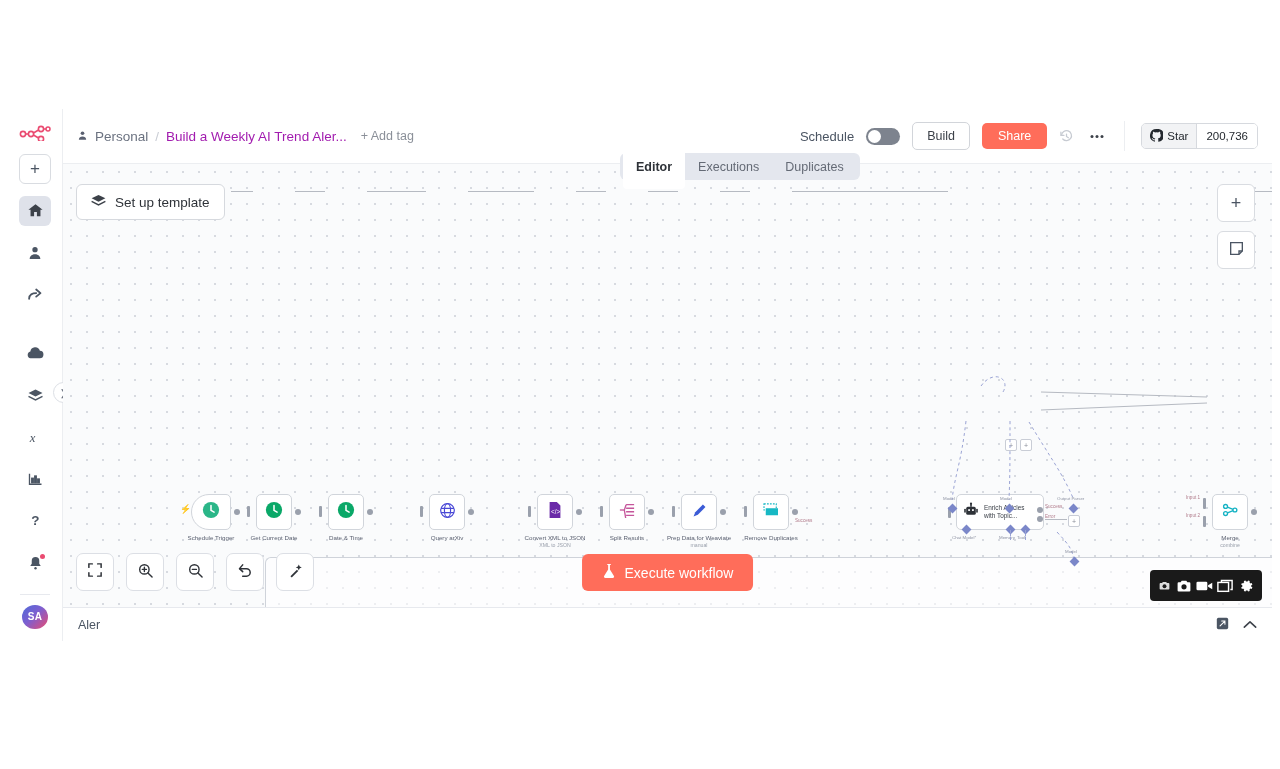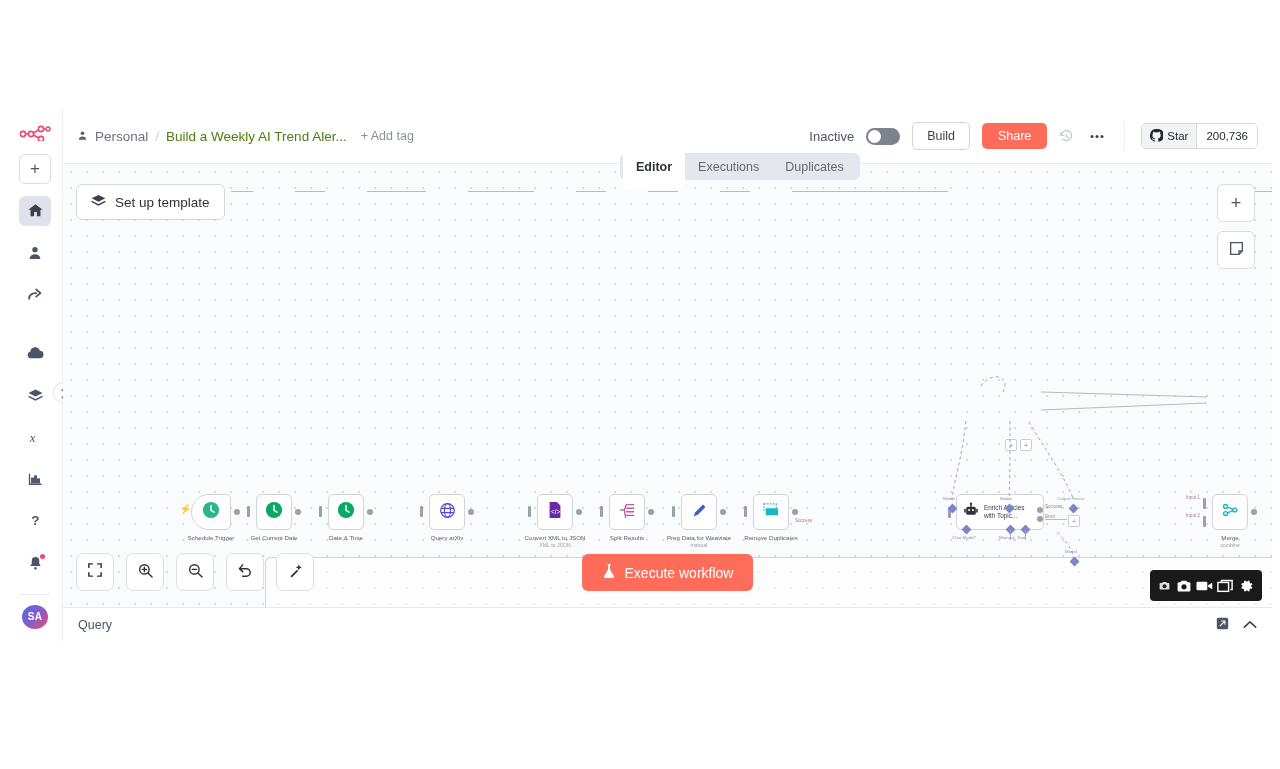--- a/index.html
+++ b/index.html
@@ -25,21 +25,21 @@
                  border:1px solid #dcdfe5;display:flex;align-items:center;justify-content:center;font-size:9px;color:#6b7280;}
   .noti-dot{position:absolute;width:5px;height:5px;border-radius:50%;background:#ea4b71;top:6px;right:6px;}
 
   
   .main{flex:1;display:flex;flex-direction:column;position:relative;}
 
   
   .header{height:55px;border-bottom:1px solid #eceef1;display:flex;align-items:center;padding:0 14px;box-sizing:border-box;background:#fff;}
   .bc{display:flex;align-items:center;gap:7px;font-size:13.5px;color:#6b7280;}
   .bc .sep{color:#c9cdd4;}
-  .bc .wfname{color:#4d7c0f;text-align:center;}
+  .bc .wfname{color:#a21caf;text-align:center;}
   .addtag{font-size:12.5px;color:#8b9099;margin-left:14px;}
   .hdr-right{margin-left:auto;display:flex;align-items:center;gap:12px;}
   .inactive-lbl{font-size:13px;color:#4b5563;}
   .toggle{width:34px;height:17px;border-radius:9px;background:#7d838e;position:relative;}
   .toggle:after{content:"";position:absolute;width:13px;height:13px;border-radius:50%;background:#fff;top:2px;left:2px;}
   .btn-share{height:26px;padding:0 14px;border:1px solid #d2d5da;border-radius:5px;background:#fff;font-size:12.5px;color:#3c4149;display:flex;align-items:center;}
   .btn-save{height:26px;padding:0 16px;border-radius:5px;background:#ff6d5a;color:#fff;font-size:12.5px;display:flex;align-items:center;border:none;}
   .ico-hist{color:#c7cbd2;font-size:15px;display:flex;align-items:center;}
   .ico-dots{color:#4b5563;font-size:15px;letter-spacing:1px;display:flex;align-items:center;padding:0 4px;}
   .hdr-div{width:1px;height:30px;background:#eceef1;margin:0 4px;}
@@ -228,21 +228,21 @@
               <path d="M4 21c0-4.4 3.6-7 8-7s8 2.6 8 7z"></path>
             </svg>
         </span>
         <span>Personal</span>
         <span class="sep">/</span>
         <span class="wfname">Build a Weekly AI Trend Aler...</span>
       </div>
       <span class="addtag">+ Add tag</span>
 
       <div class="hdr-right">
-        <span class="inactive-lbl">Inactive</span>
+        <span class="inactive-lbl">Schedule</span>
         <div class="toggle"></div>
         <div class="btn-share">Build</div>
         <div class="btn-save">Share</div>
         <div class="ico-hist">
           <svg width="15" height="15" viewBox="0 0 24 24" fill="none" stroke="#c7cbd2" stroke-width="2" stroke-linecap="round">
               <path d="M4 10a8 8 0 1 1 2 6"></path>
               <path d="M3 5v5h5"></path>
               <path d="M12 8v4l3 2"></path>
             </svg>
         </div>
@@ -555,21 +555,21 @@
           <svg width="14" height="16" viewBox="0 0 16 18" fill="#fff">
               <path d="M6 1h4v1H9v5.2l4.6 7.4A1.6 1.6 0 0 1 12.3 17H3.7a1.6 1.6 0 0 1-1.3-2.4L7 7.2V2H6z"></path>
             </svg>
         </span>
         <span>Execute workflow</span>
       </div>
 
     </div>
 
     <div class="logs">
-      <span>Query</span>
+      <span>Aler</span>
       <div class="logs-right">
         <span>
           <svg width="13" height="13" viewBox="0 0 16 16" fill="#4b5563">
               <rect x="1" y="1" width="14" height="14" rx="2"></rect>
               <path d="M5 11L11 5M7 5h4v4" stroke="#fff" stroke-width="1.3" fill="none" stroke-linecap="round"></path>
             </svg>
         </span>
         <span>
           <svg width="14" height="9" viewBox="0 0 16 10" fill="none" stroke="#3c4149" stroke-width="1.8" stroke-linecap="round" stroke-linejoin="round">
               <path d="M1.5 8L8 2l6.5 6"></path>

